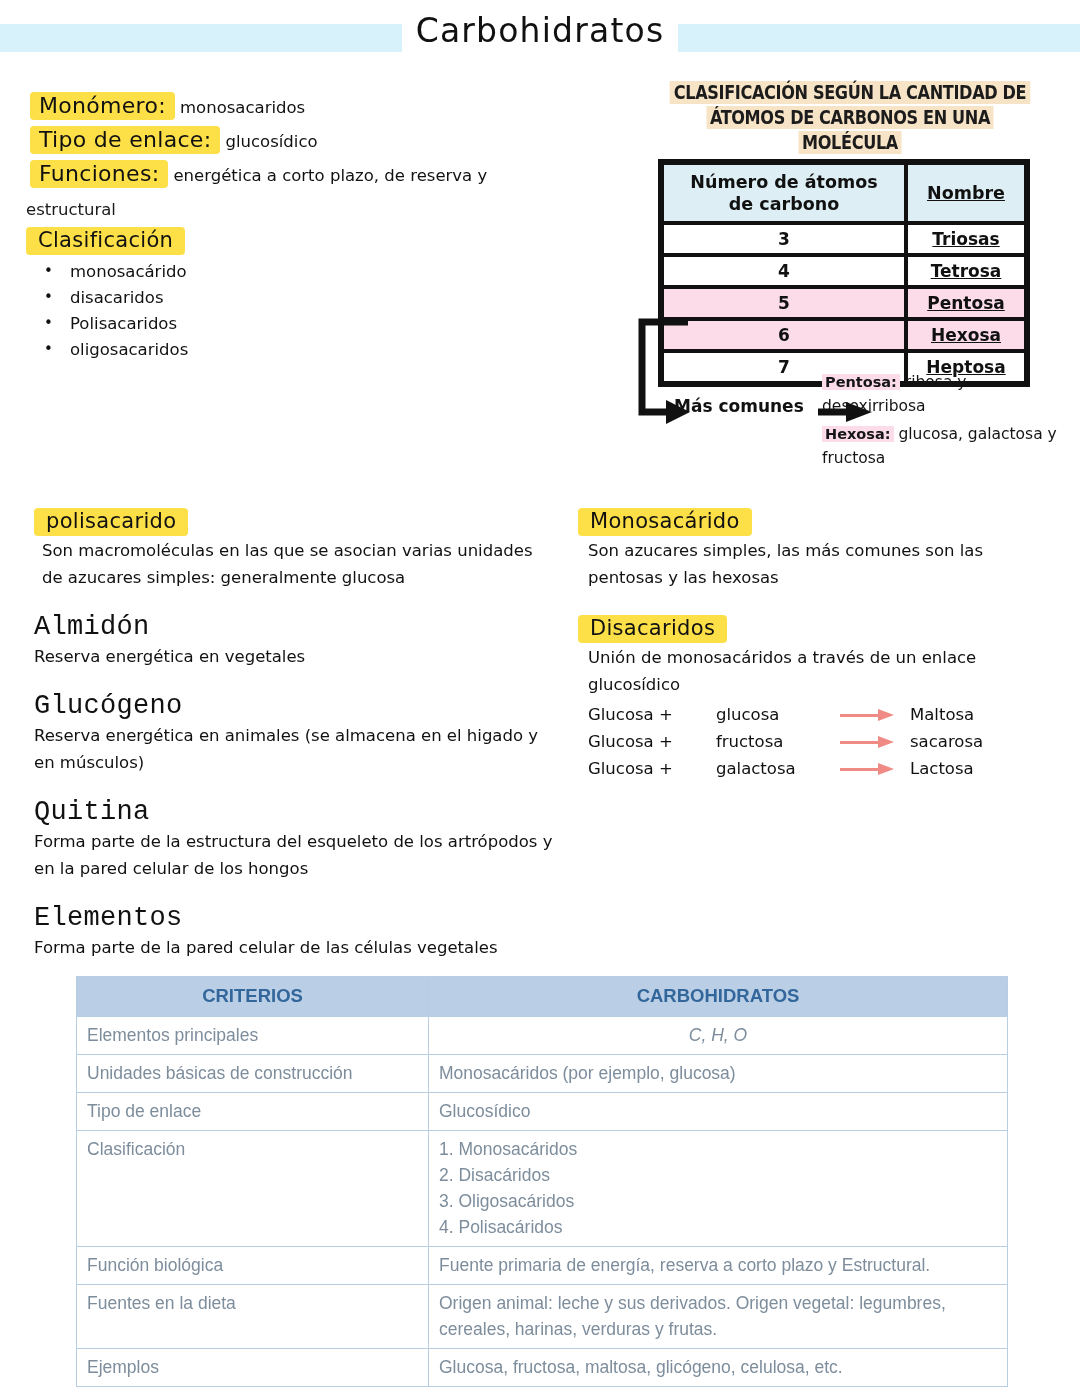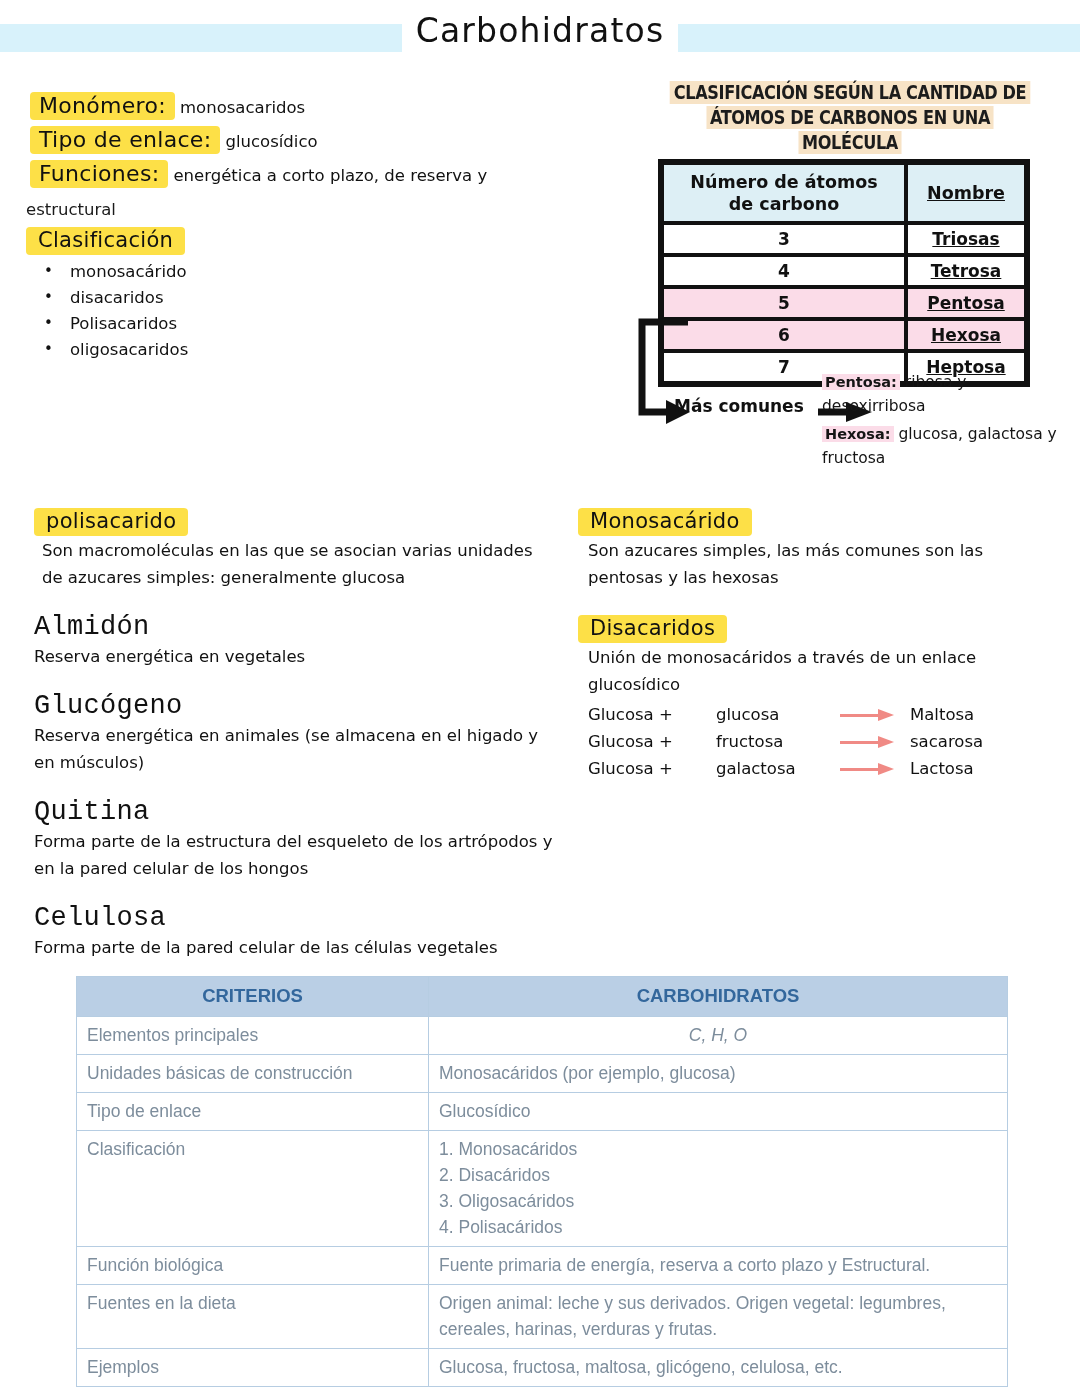--- a/index.html
+++ b/index.html
@@ -377,21 +377,21 @@
 
   <div class="term">Almidón</div>
   <p class="body-text">Reserva energética en vegetales</p>
 
   <div class="term">Glucógeno</div>
   <p class="body-text">Reserva energética en animales (se almacena en el higado y en músculos)</p>
 
   <div class="term">Quitina</div>
   <p class="body-text">Forma parte de la estructura del esqueleto de los artrópodos y en la pared celular de los hongos</p>
 
-  <div class="term">Celulosa</div>
+  <div class="term">Elementos</div>
   <p class="body-text">Forma parte de la pared celular de las células vegetales</p>
 </div>
 
 <div id="col-right">
   <div class="sec-head">
     <span class="hl lead">Monosacárido</span>
   </div>
   <p class="body-text">Son azucares simples, las más comunes son las pentosas y las hexosas</p>
 
   <div class="sec-head" style="margin-top:24px;">

